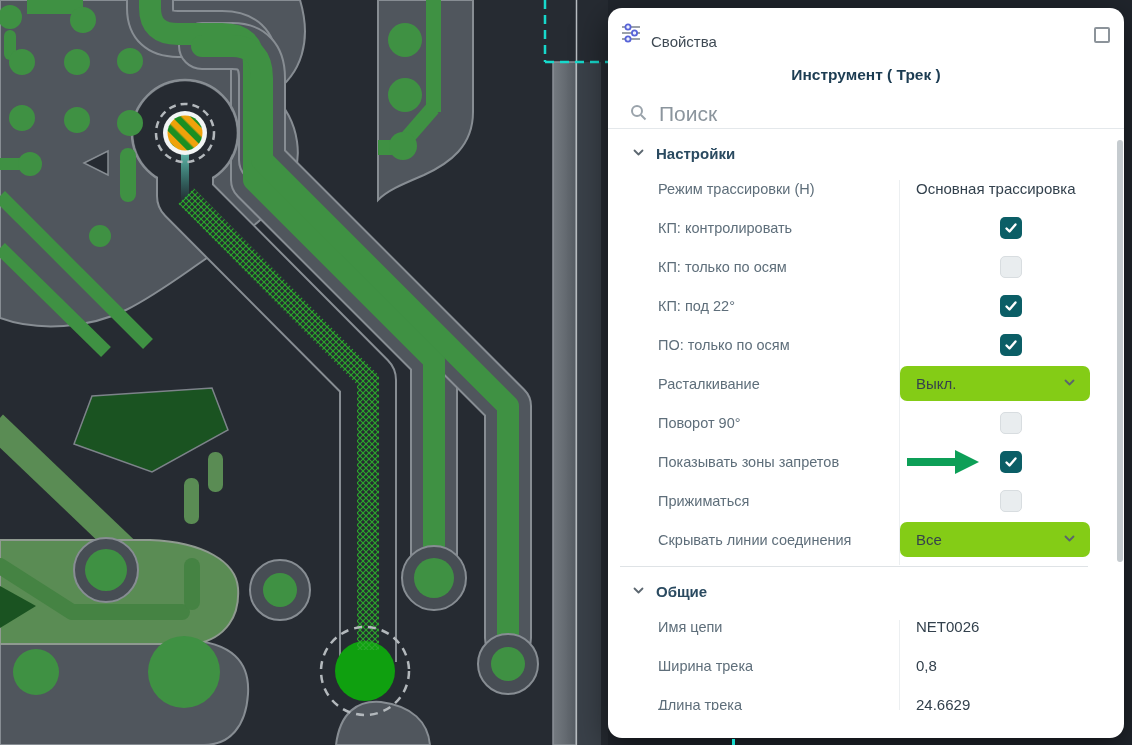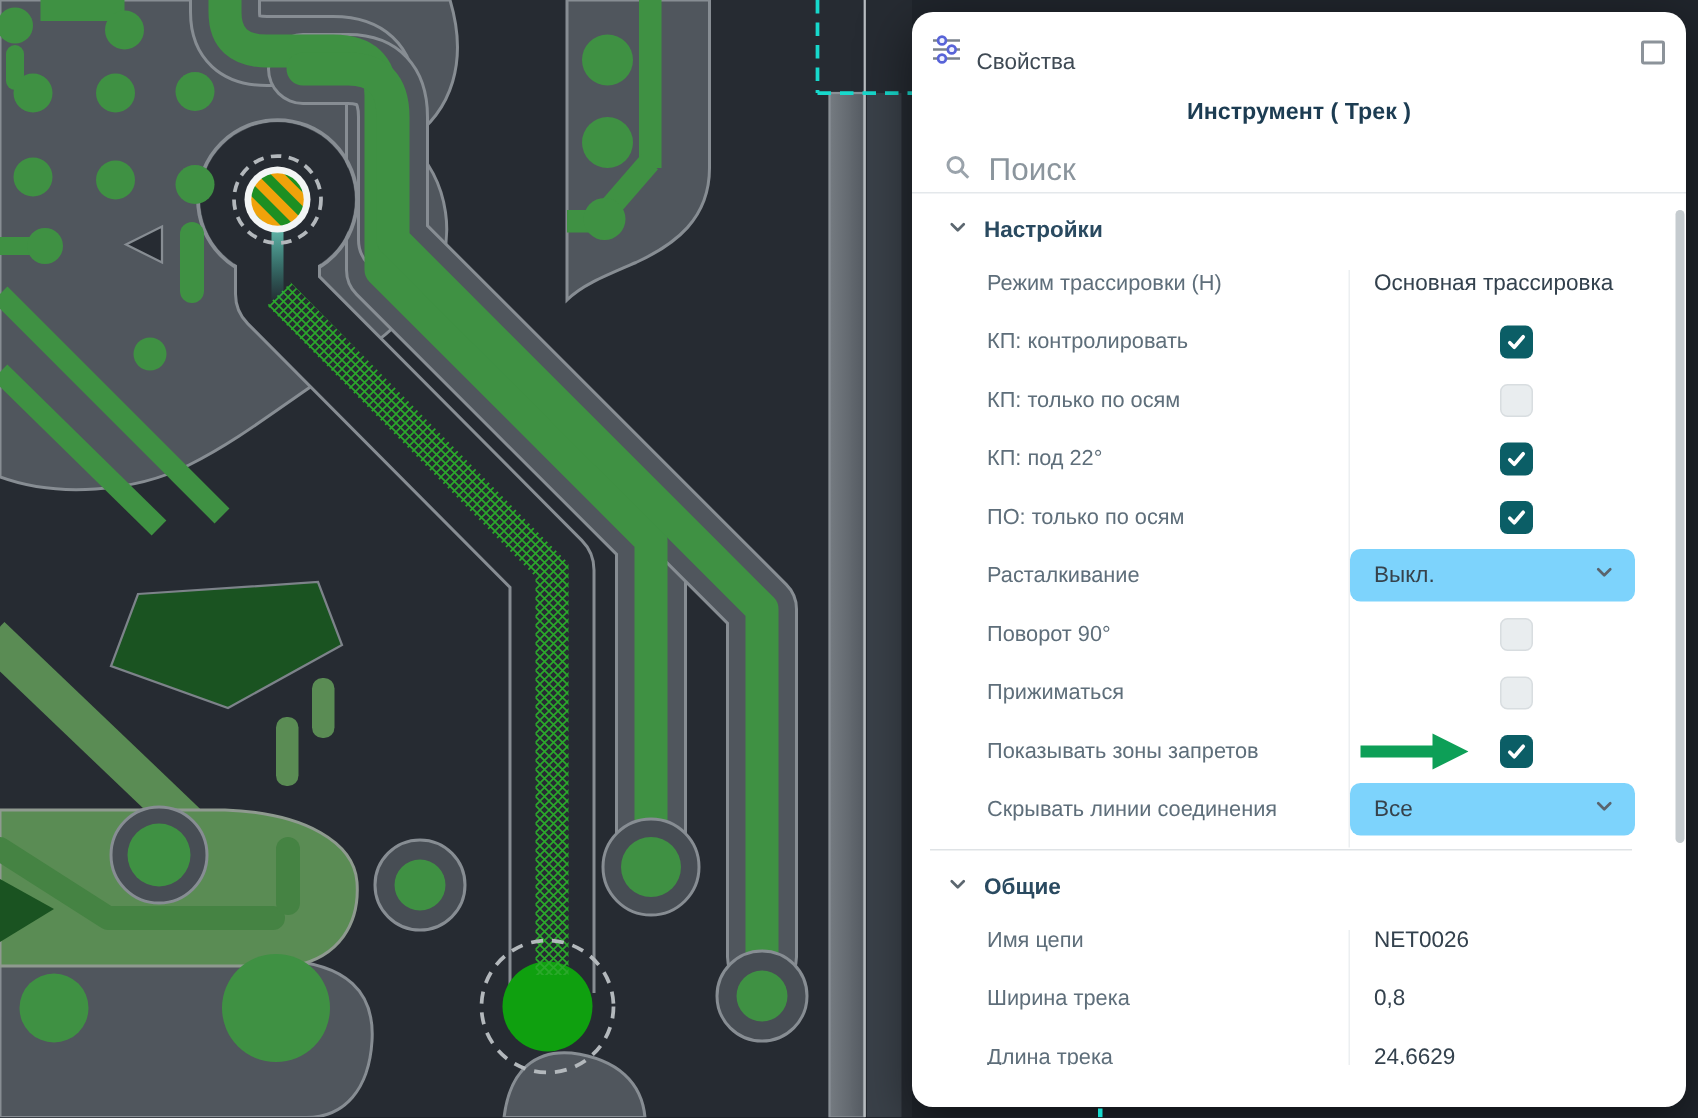--- a/index.html
+++ b/index.html
@@ -25,21 +25,21 @@
   .sec-head.second{margin-top:8px;}
   .sec-divider{height:1px;background:#dfe3e6;margin:7px 20px 6px 12px;}
   .row{height:39px;display:flex;align-items:center;padding-left:50px;}
   .lbl{flex:0 0 241px;font-size:14.5px;color:#5e6e7a;}
   .cell{position:relative;flex:1;height:100%;display:flex;align-items:center;}
   .val{padding-left:17px;font-size:15px;color:#33414d;}
   .cb{position:absolute;left:101px;top:50%;margin-top:-11px;width:22px;height:22px;border-radius:5px;
       display:flex;align-items:center;justify-content:center;box-sizing:border-box;}
   .cb.off{background:#e9edef;border:1.5px solid #d8dde0;}
   .cb.on{background:#0b5e66;}
-  .select{position:absolute;left:1px;right:18px;top:50%;height:35px;margin-top:-17.5px;background:#7dd3fc;
+  .select{position:absolute;left:1px;right:18px;top:50%;height:35px;margin-top:-17.5px;background:#84cc16;
           border-radius:7px;display:flex;align-items:center;padding:0 14px 0 16px;box-sizing:border-box;
           font-size:15px;color:#36424c;}
   .select .chev{margin-left:auto;}
   .arrow-note{position:absolute;left:6px;top:50%;margin-top:-13px;}
   .scroll-thumb{position:absolute;right:1px;top:132px;width:6px;height:422px;border-radius:3px;background:#c5cbcf;}
   .teal-tick{position:absolute;left:732px;top:739px;width:3px;height:6px;background:#17d9cc;}
 </style>
 </head>
 <body>
 
@@ -262,40 +262,40 @@
             </span>
           </div>
         </div>
         <div class="row">
           <span class="lbl">Поворот 90°</span>
           <div class="cell">
             <span class="cb off"></span>
           </div>
         </div>
         <div class="row">
-          <span class="lbl">Прижиматься</span>
-          <div class="cell">
-            <span class="cb off"></span>
-          </div>
-        </div>
-        <div class="row">
           <span class="lbl">Показывать зоны запретов</span>
           <div class="cell">
             <span class="arrow-note"><svg width="74" height="26" viewBox="0 0 74 26">
                 <rect x="2" y="9" width="49" height="8" fill="#0d9f57"></rect>
                 <polygon points="50,1 74,13 50,25" fill="#0d9f57"></polygon>
               </svg></span>
             <span class="cb on">
               <svg width="14" height="14" viewBox="0 0 14 14" fill="none" stroke="#ffffff" stroke-width="2.4" stroke-linecap="round" stroke-linejoin="round">
                 <polyline points="2.5,7.5 5.5,10.5 11.5,3.5"></polyline>
               </svg>
             </span>
           </div>
         </div>
         <div class="row">
+          <span class="lbl">Прижиматься</span>
+          <div class="cell">
+            <span class="cb off"></span>
+          </div>
+        </div>
+        <div class="row">
           <span class="lbl">Скрывать линии соединения</span>
           <div class="cell">
             <span class="select">
               <span>Все</span>
               <span class="chev"><svg width="13" height="13" viewBox="0 0 13 13" fill="none" stroke="#5a646d" stroke-width="1.8" stroke-linecap="round" stroke-linejoin="round">
                   <polyline points="2.5,4.5 6.5,8.5 10.5,4.5"></polyline>
                 </svg></span>
             </span>
           </div>
         </div>

